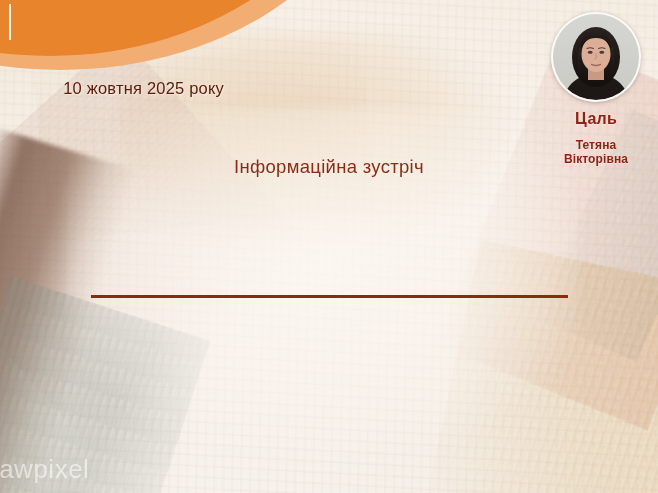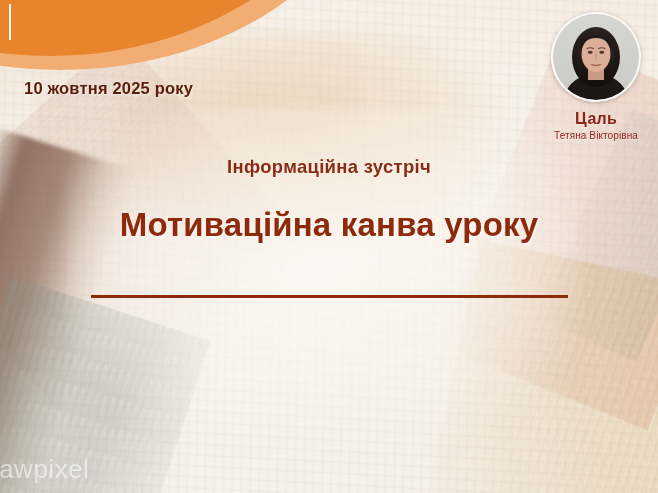--- a/index.html
+++ b/index.html
@@ -252,38 +252,38 @@
     letter-spacing: .15px;
     white-space: pre;
   }
 
   
   .date-block {
     position: absolute;
     left: 24px;
     top: 78px;
     width: 200px;
-    text-align: left;
+    text-align: right;
     color: #5a1b08;
-    font-weight: 700;
+    font-weight: 400;
     line-height: 1.28;
     text-shadow: 1px 1px 1.4px rgba(255,255,255,.55);
   }
   .date-line1 { font-size: 16.5px; letter-spacing: .2px; }
   .date-line2 { font-size: 16.5px; letter-spacing: .2px; }
 
   
   .subtitle {
     position: absolute;
     left: 0; right: 0;
     top: 156px;
     text-align: center;
     color: #8a2b12;
     font-size: 18.5px;
-    font-weight: 700;
+    font-weight: 400;
     letter-spacing: .3px;
     text-shadow: 1px 1px 1.5px rgba(255,255,255,.5);
   }
   .title {
     position: absolute;
     left: 58px; right: 58px;
     top: 206px;
     text-align: center;
     color: #8e2a0c;
     font-size: 33px;
@@ -325,24 +325,24 @@
 
   .presenter-surname {
     margin-top: 8px;
     color: #8e2215;
     font-size: 16px;
     font-weight: 700;
     letter-spacing: .2px;
     text-shadow: 0 1px 1px rgba(255,255,255,.45);
   }
   .presenter-given {
-    margin-top: 2px;
+    margin-top: 10px;
     color: #8e2215;
-    font-size: 10px;
-    font-weight: 400;
+    font-size: 12px;
+    font-weight: 700;
     letter-spacing: .1px;
     text-shadow: 0 1px 1px rgba(255,255,255,.45);
   }
 
   
   .watermark {
     position: absolute;
     left: -10px;
     bottom: 8px;
     font-size: 26px;
@@ -384,21 +384,20 @@
     </div>
   </div>
 
   <div class="date-block">
     <div class="date-line1">10 жовтня 2025 року</div>
   </div>
 
   <div class="subtitle">Інформаційна зустріч</div>
 
   <div class="title">
-    <div>Мотиваційна канва уроку</div>
   </div>
 
   <div class="divider"></div>
 
   <div class="presenter">
     <div class="avatar">
       <svg width="86" height="86" viewBox="0 0 86 86" aria-hidden="true">
         <defs>
           <clipPath id="avclip">
               <circle cx="43" cy="43" r="43"></circle>

